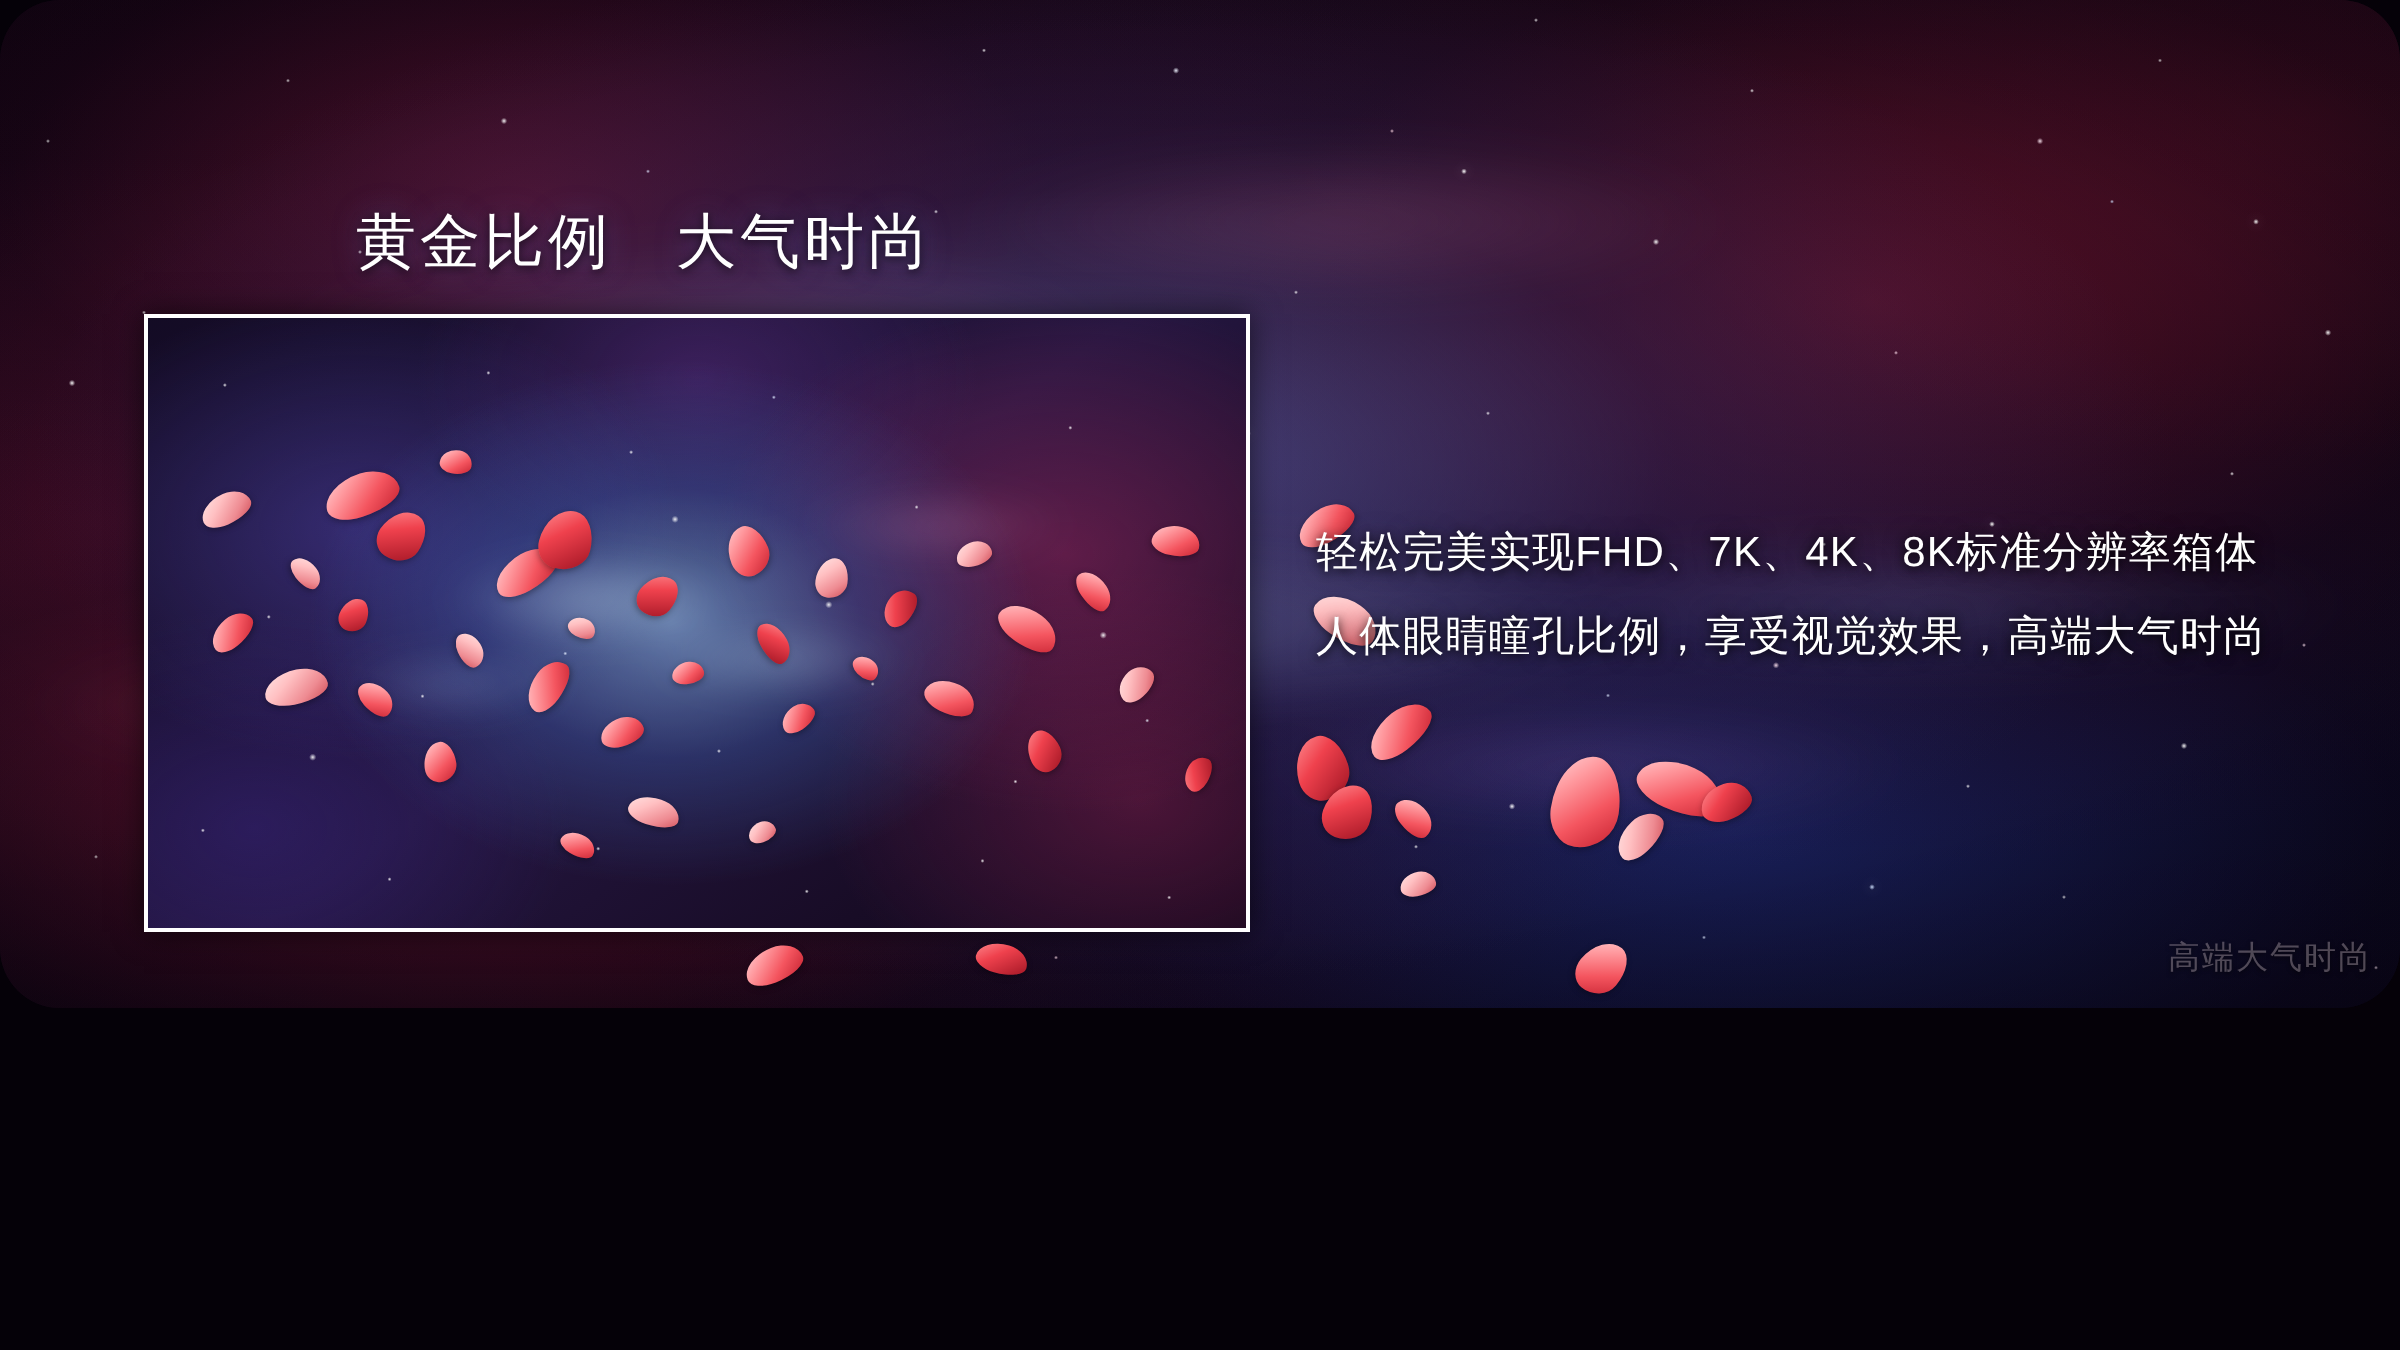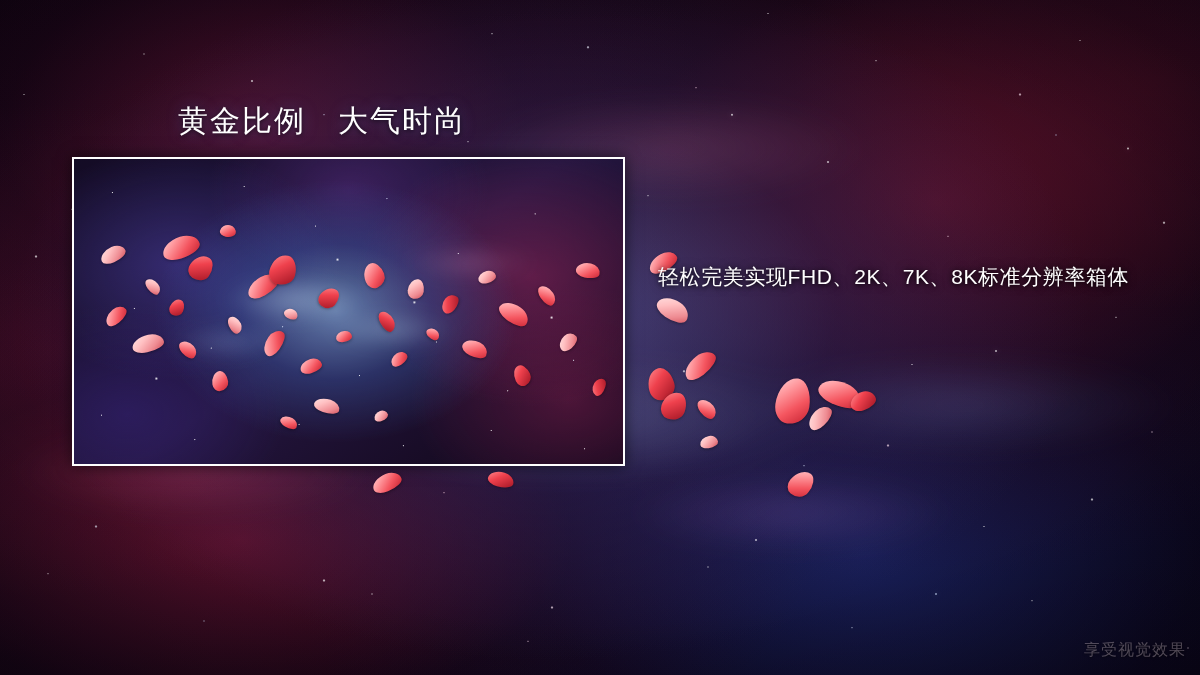--- a/index.html
+++ b/index.html
@@ -5,23 +5,24 @@
   * { margin:0; padding:0; box-sizing:border-box; }
   html, body {
     width:1200px; height:675px;
     overflow:hidden;
     background:#050108;
     font-family:"Liberation Sans","DejaVu Sans",sans-serif;
   }
 
   #stage {
     position:relative;
-    width:1200px; height:675px;
+    width:1200px; height:504px;
     overflow:hidden;
     background:#06000b;
+    border-radius:30px;
   }
 
   
   .bg-layer { position:absolute; inset:0; }
 
   .neb-base {
     background:
       radial-gradient(62% 72% at 46% 46%, rgba(120,120,210,0.55) 0%, rgba(60,50,120,0.30) 38%, rgba(10,5,25,0) 72%),
       radial-gradient(48% 60% at 22% 20%, rgba(150,30,70,0.45) 0%, rgba(70,12,40,0.22) 45%, rgba(8,2,12,0) 78%),
       radial-gradient(55% 70% at 78% 30%, rgba(140,25,55,0.50) 0%, rgba(60,10,30,0.22) 48%, rgba(6,2,10,0) 80%),
@@ -306,18 +307,19 @@
   <div class="petal pale" style="left:700px; top:436px; width:18px; height:12px; transform:rotate(-10deg);"></div>
   <div class="petal" style="left:776px; top:378px; width:34px; height:46px; transform:rotate(8deg);"></div>
   <div class="petal pale" style="left:806px; top:410px; width:28px; height:16px; transform:rotate(-44deg);"></div>
   <div class="petal" style="left:818px; top:382px; width:44px; height:24px; transform:rotate(24deg);"></div>
   <div class="petal deep" style="left:850px; top:392px; width:26px; height:18px; transform:rotate(-18deg);"></div>
   <div class="petal" style="left:790px; top:470px; width:22px; height:28px; transform:rotate(40deg);"></div>
   <div class="petal" style="left:372px; top:474px; width:30px; height:17px; transform:rotate(-22deg);"></div>
   <div class="petal deep" style="left:488px; top:472px; width:26px; height:15px; transform:rotate(16deg);"></div>
 
   <div class="copy">
-    <div class="copy-line">轻松完美实现FHD、2K、7K、8K标准分辨率箱体</div>
+    <div class="copy-line">轻松完美实现FHD、7K、4K、8K标准分辨率箱体</div>
+    <div class="copy-line">人体眼睛瞳孔比例，享受视觉效果，高端大气时尚</div>
   </div>
 
-  <div class="watermark">享受视觉效果</div>
+  <div class="watermark">高端大气时尚</div>
 
 </div>
 
 </body></html>

